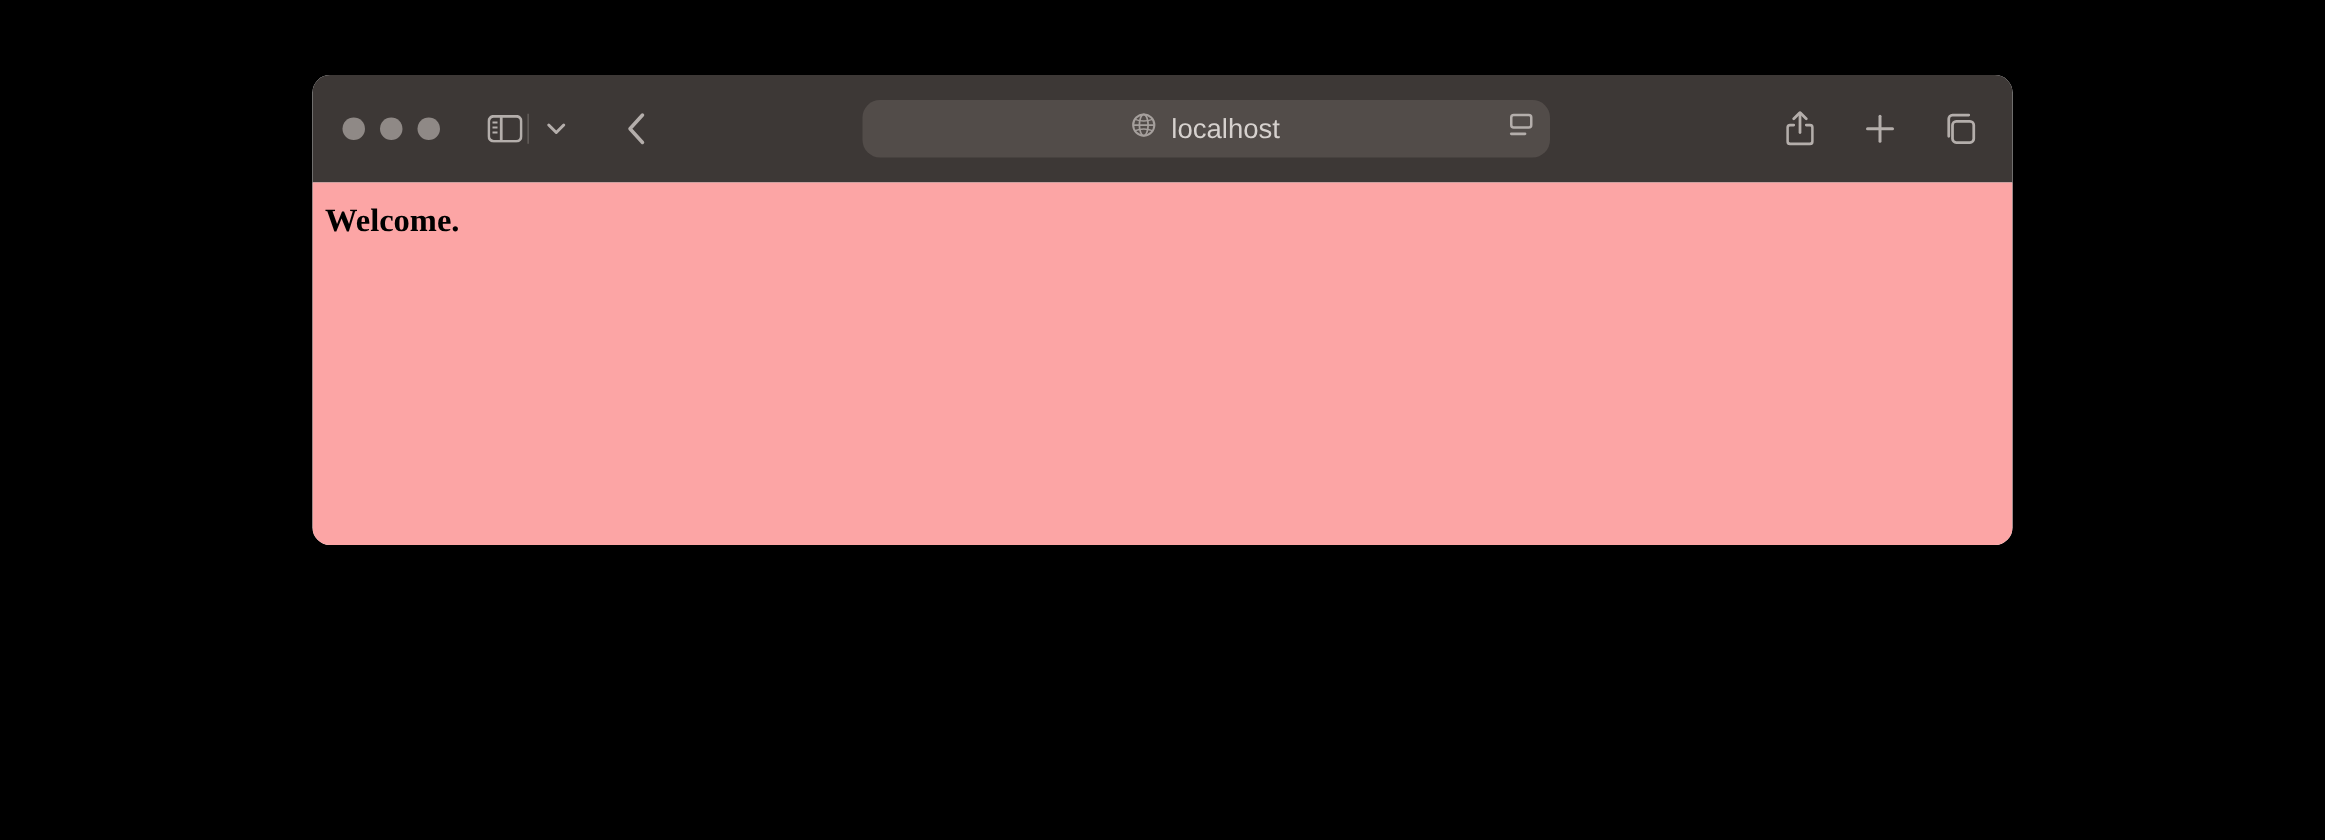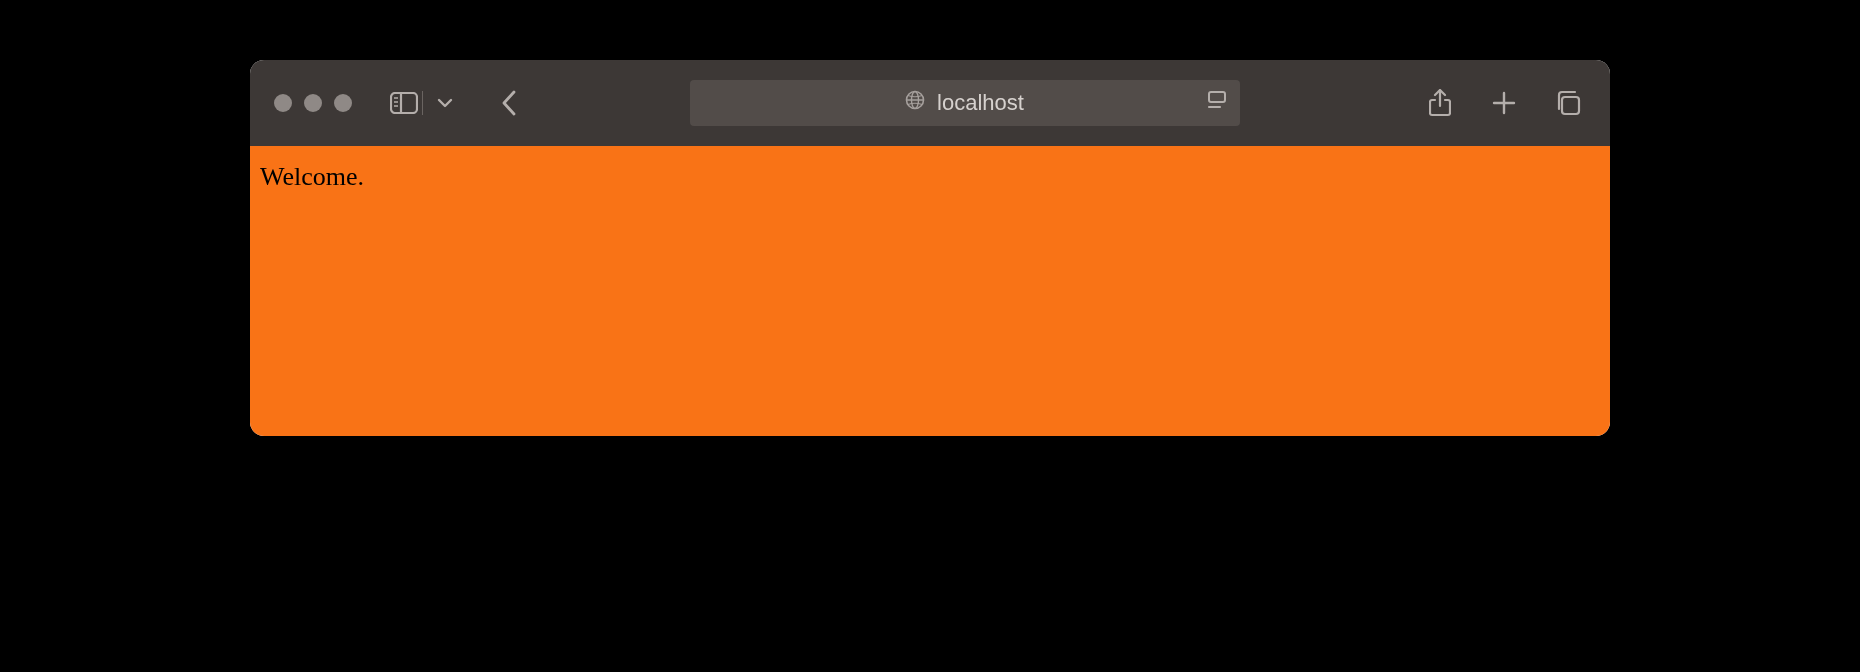--- a/index.html
+++ b/index.html
@@ -74,21 +74,21 @@
     }
     .addressbar-wrap {
       flex: 1;
       display: flex;
       justify-content: center;
     }
     .addressbar {
       width: 550px;
       height: 46px;
       background: #524c49;
-      border-radius: 4px;
+      border-radius: 14px;
       display: flex;
       align-items: center;
       justify-content: center;
       gap: 12px;
       color: #d6d1ce;
       font-size: 22px;
       position: relative;
     }
     .addressbar .globe {
       color: #a59f9c;
@@ -98,26 +98,27 @@
       right: 12px;
       color: #b4aeab;
     }
     .right-group {
       display: flex;
       align-items: center;
       gap: 28px;
       margin-left: 20px;
     }
     .content {
-      background: #f97316;
+      background: #fca5a5;
       min-height: 290px;
       padding: 16px 10px;
       font-family: "Times New Roman", Times, serif;
       font-size: 26px;
       color: #000;
+      font-weight: bold;
     }
   </style>
 </head>
 <body>
 
 <div class="window">
   <div class="titlebar">
 
     <div class="traffic-lights">
       <div class="traffic-light"></div>

